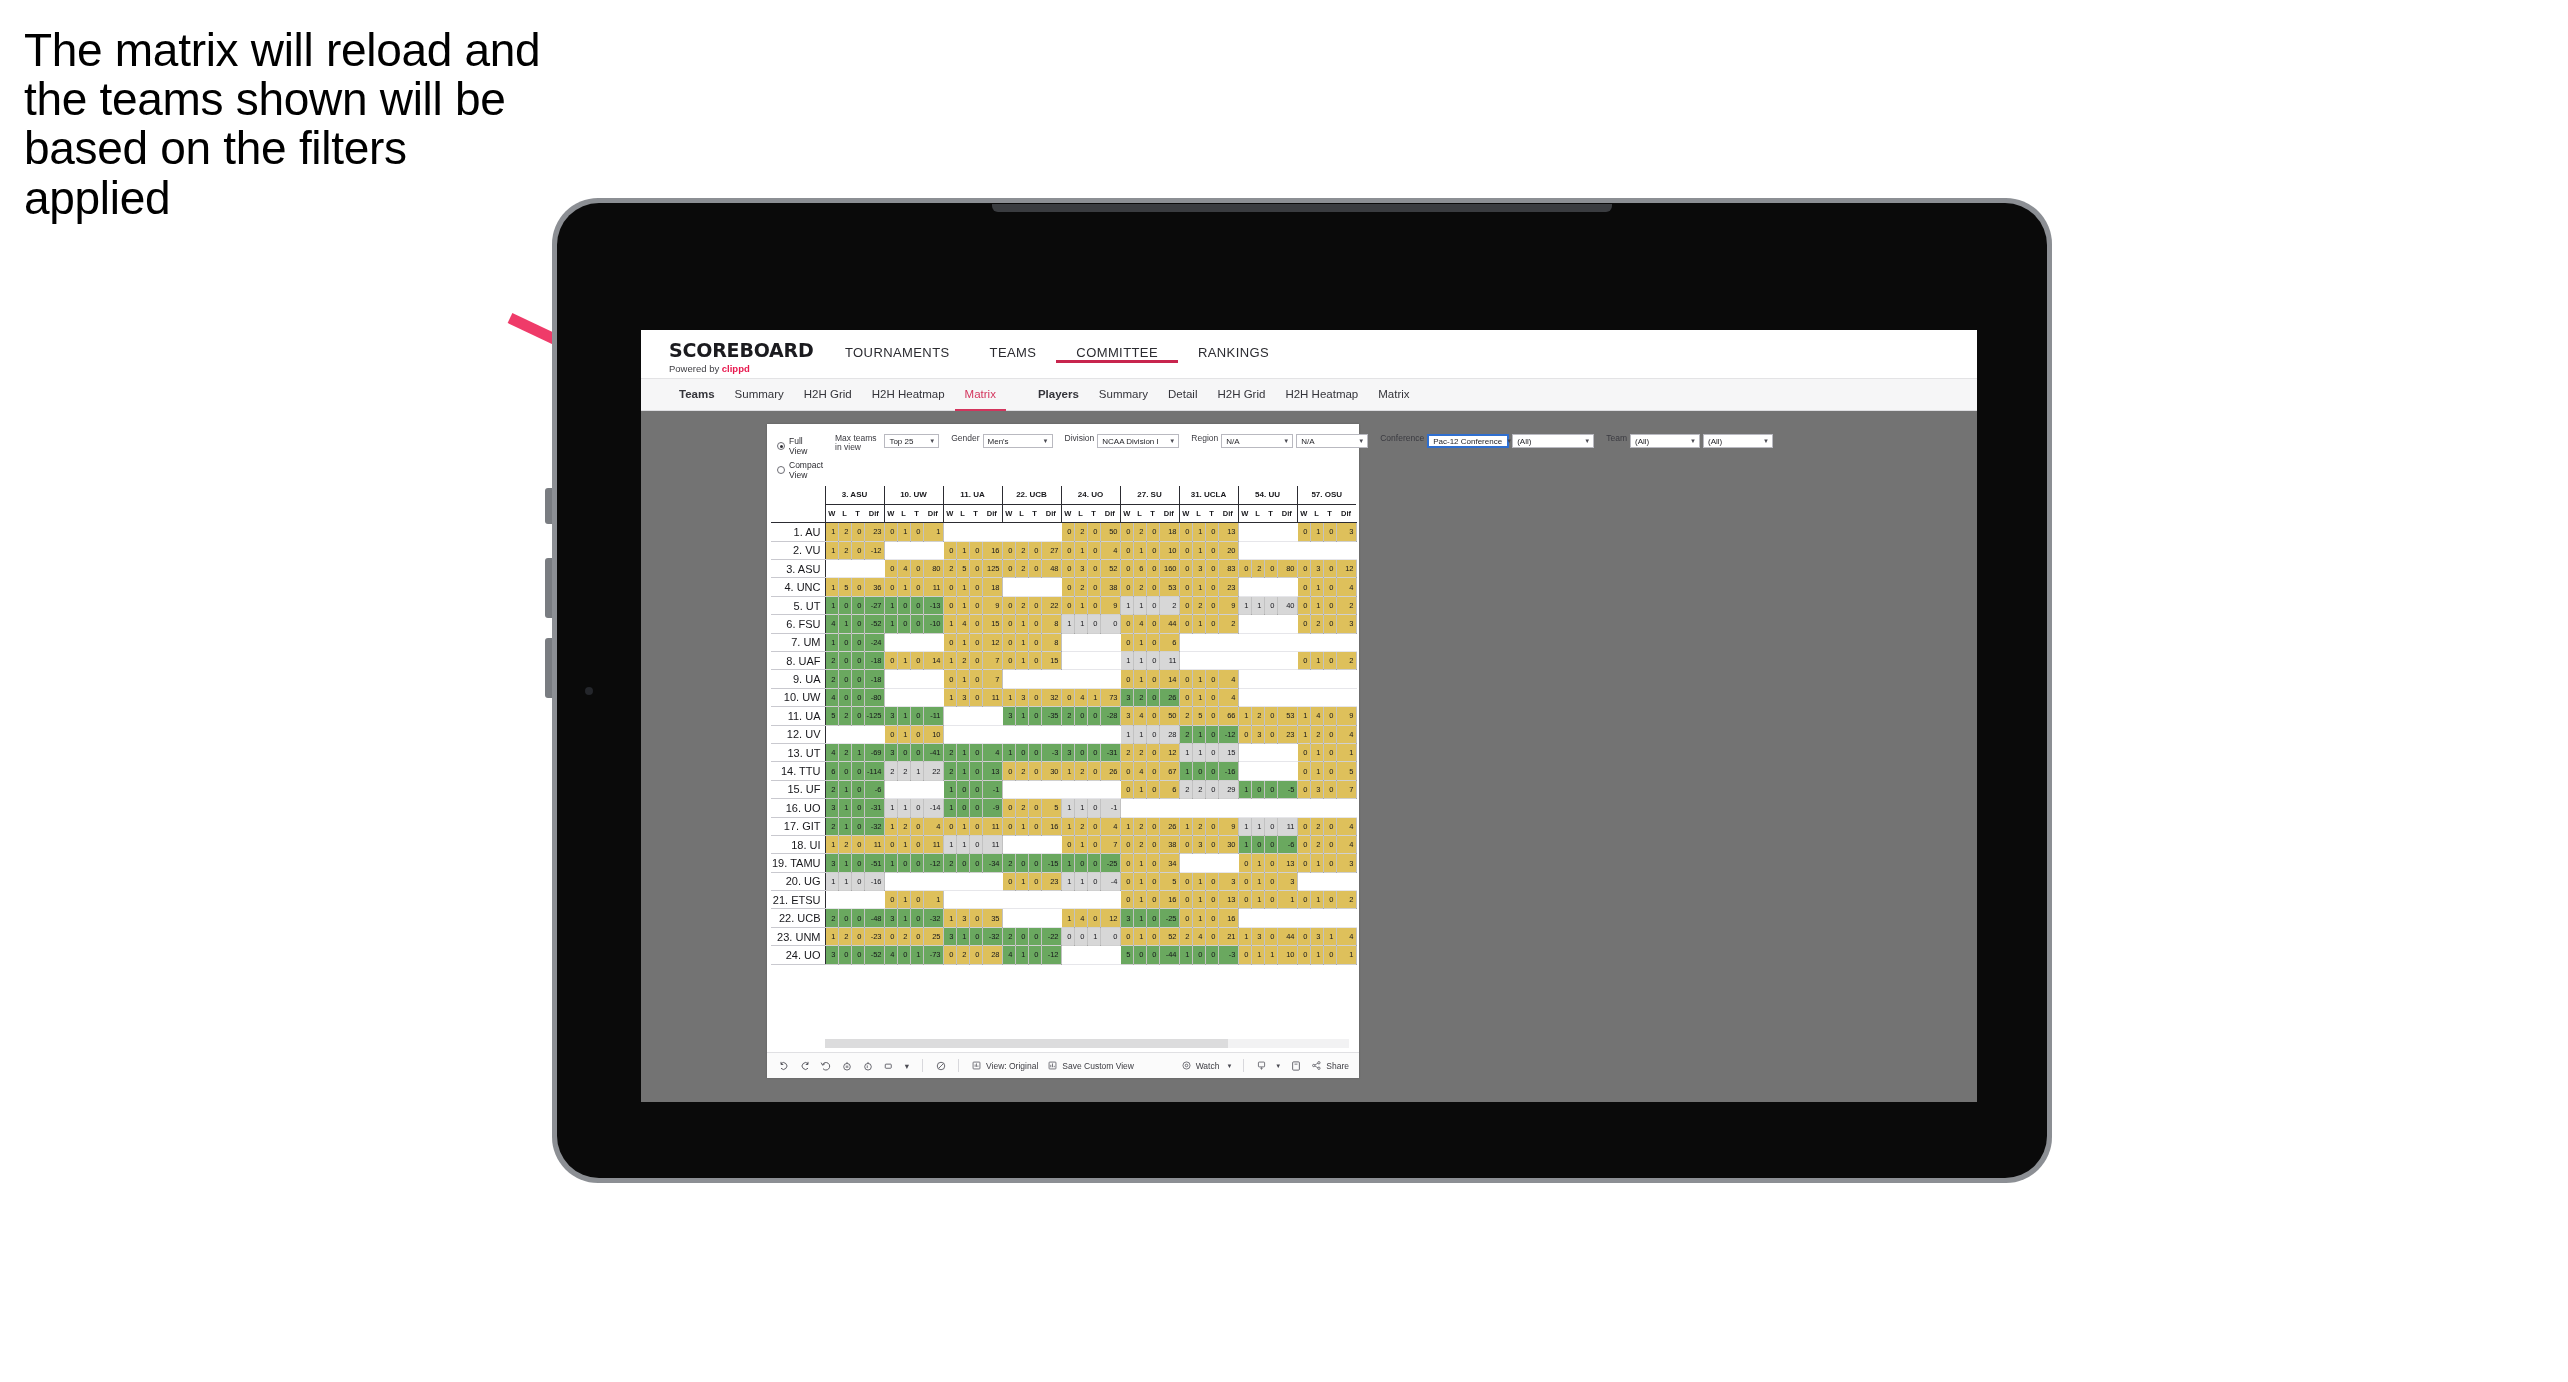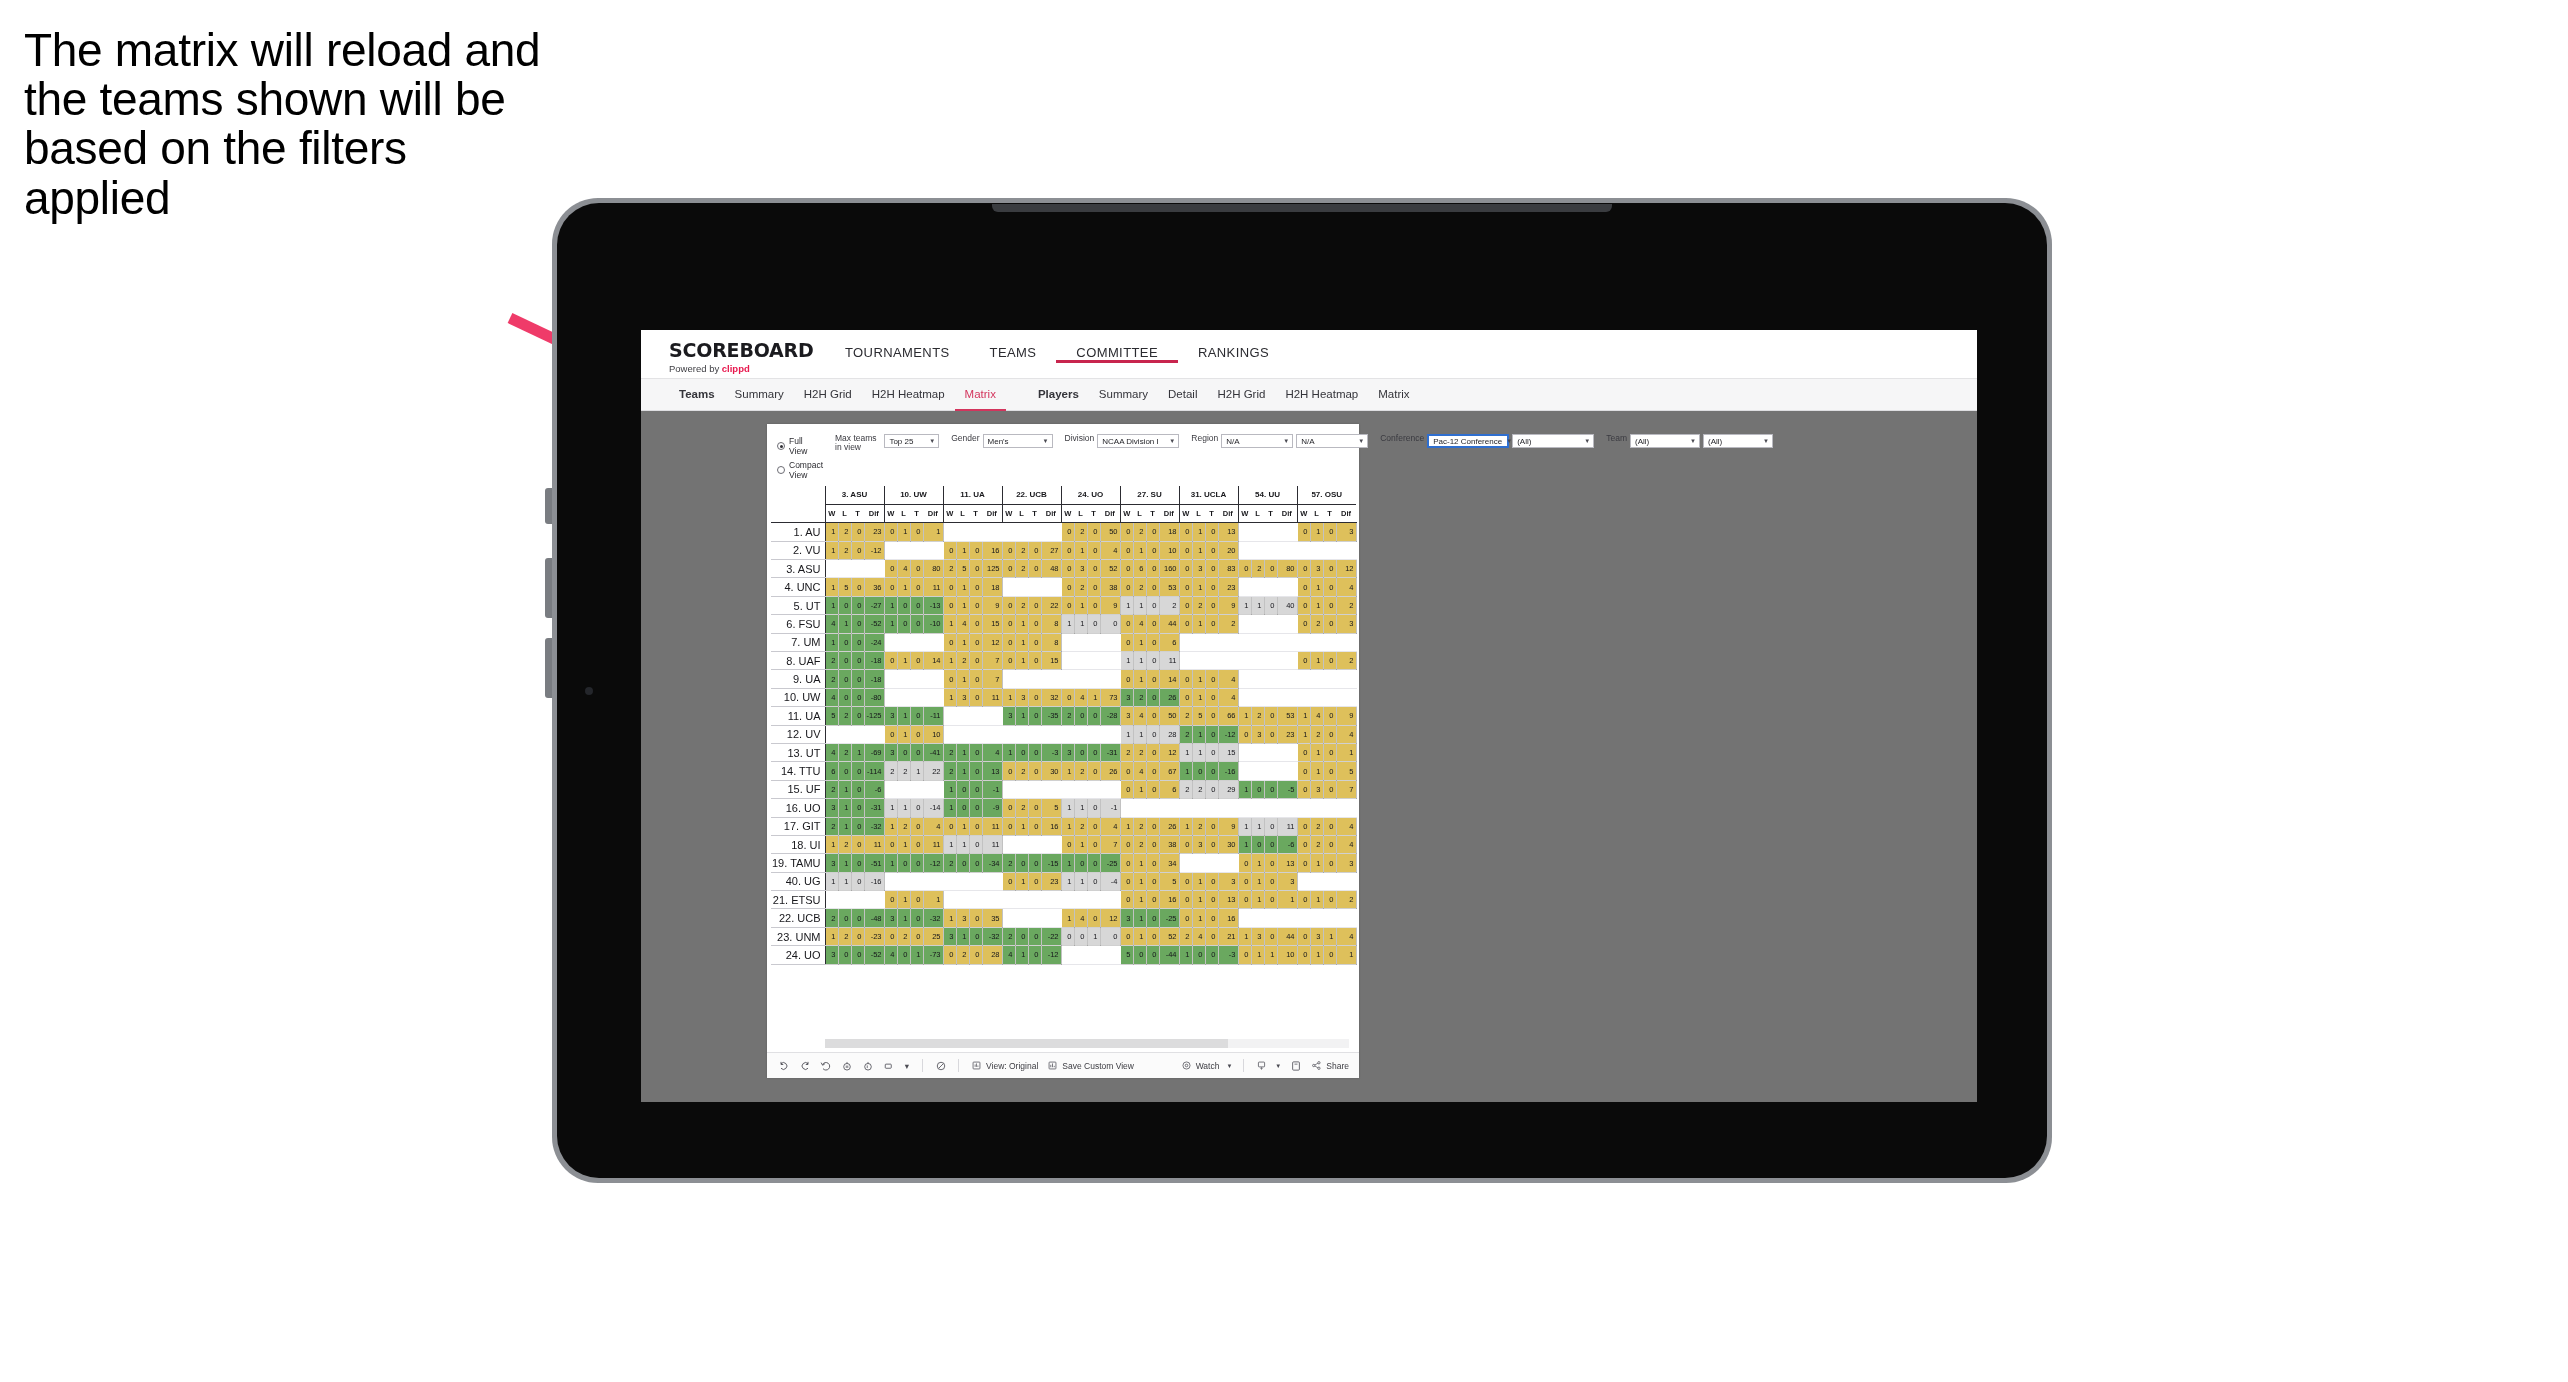--- a/index.html
+++ b/index.html
@@ -1037,21 +1037,21 @@
                   <td class="cell gold sep w-col">0</td>
                   <td class="cell gold w-col">1</td>
                   <td class="cell gold w-col">0</td>
                   <td class="cell gold d-col">13</td>
                   <td class="cell gold sep w-col">0</td>
                   <td class="cell gold w-col">1</td>
                   <td class="cell gold w-col">0</td>
                   <td class="cell gold d-col">3</td>
                 </tr>
                 <tr>
-                  <td class="rowlabel">40. UG</td>
+                  <td class="rowlabel">20. UG</td>
                   <td class="cell grey sep w-col">1</td>
                   <td class="cell grey w-col">1</td>
                   <td class="cell grey w-col">0</td>
                   <td class="cell grey d-col">-16</td>
                   <td class="cell blank" colspan="4"></td>
                   <td class="cell blank" colspan="4"></td>
                   <td class="cell gold sep w-col">0</td>
                   <td class="cell gold w-col">1</td>
                   <td class="cell gold w-col">0</td>
                   <td class="cell gold d-col">23</td>

